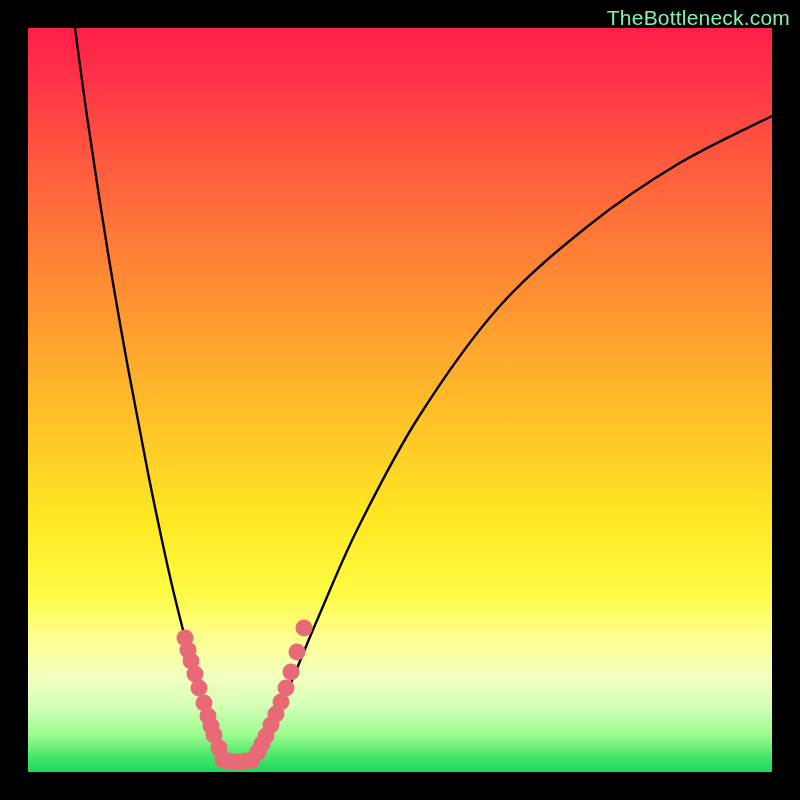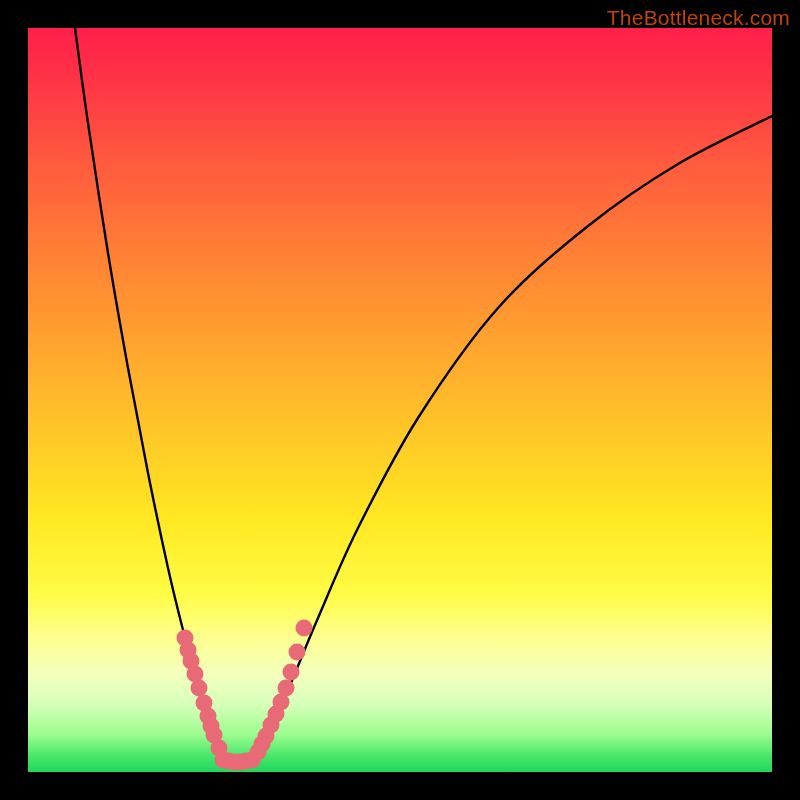--- a/index.html
+++ b/index.html
@@ -29,21 +29,21 @@
       #f3ffbe 87%,
       #d6ffb8 91%,
       #9bfc8e 95%,
       #45e568 98%,
       #1fd75d 100%);
   }
   .watermark {
     position: absolute;
     top: 6px;
     right: 10px;
-    color: #c2410c;
+    color: #86efac;
     font-size: 21px;
     font-weight: 500;
     letter-spacing: 0.2px;
     user-select: none;
   }
   svg.curve {
     position: absolute;
     left: 0;
     top: 0;
     width: 744px;

